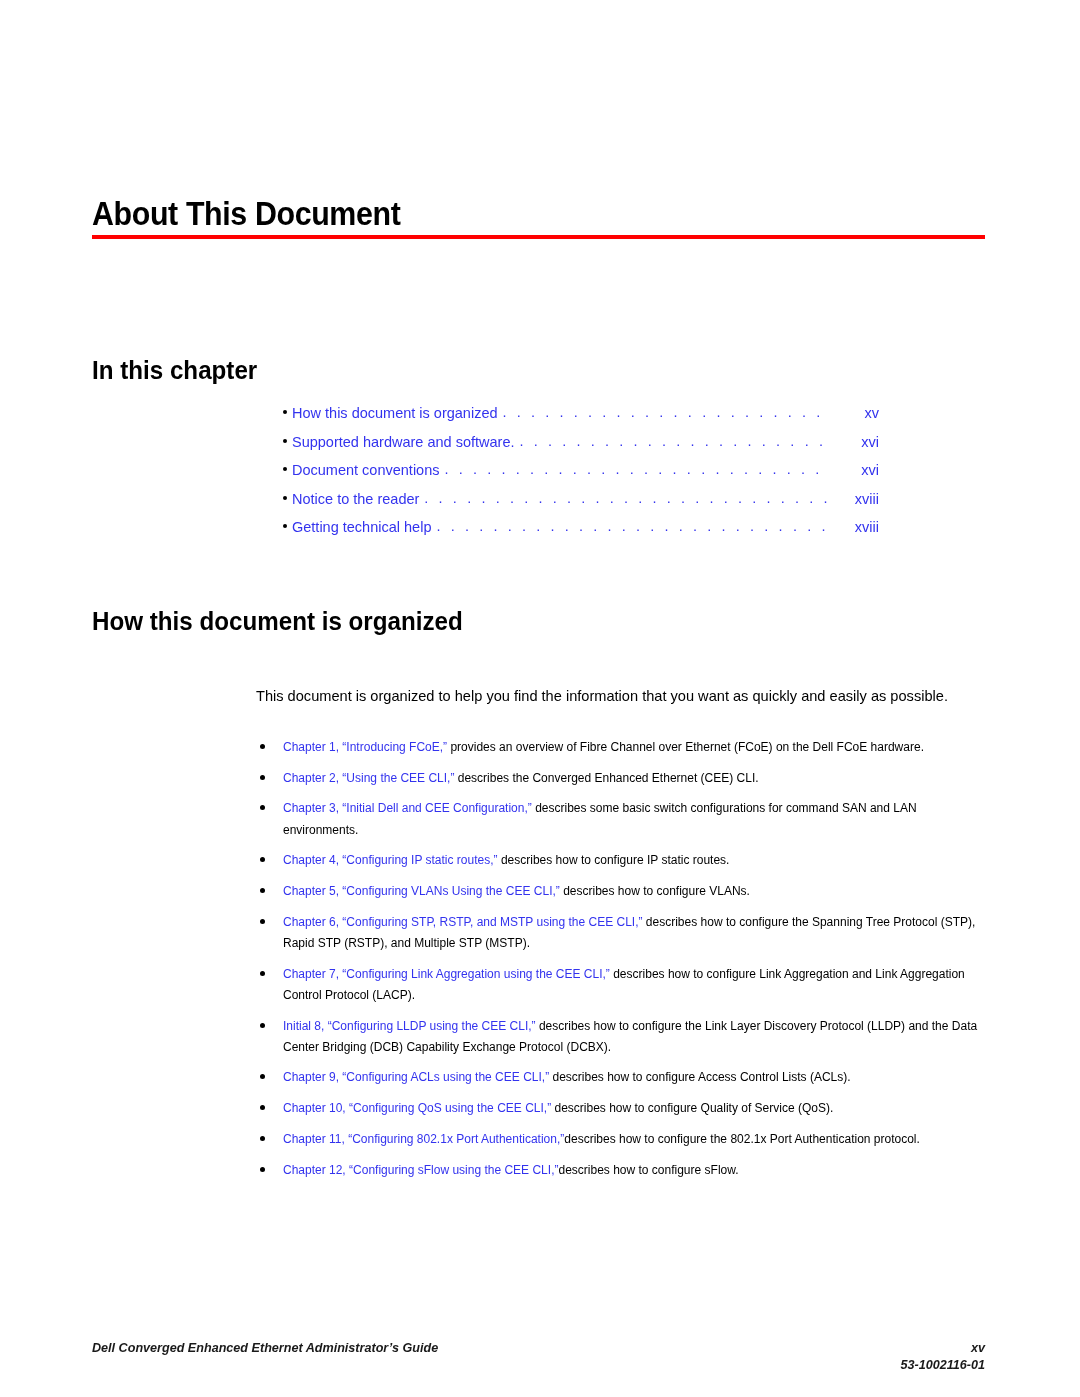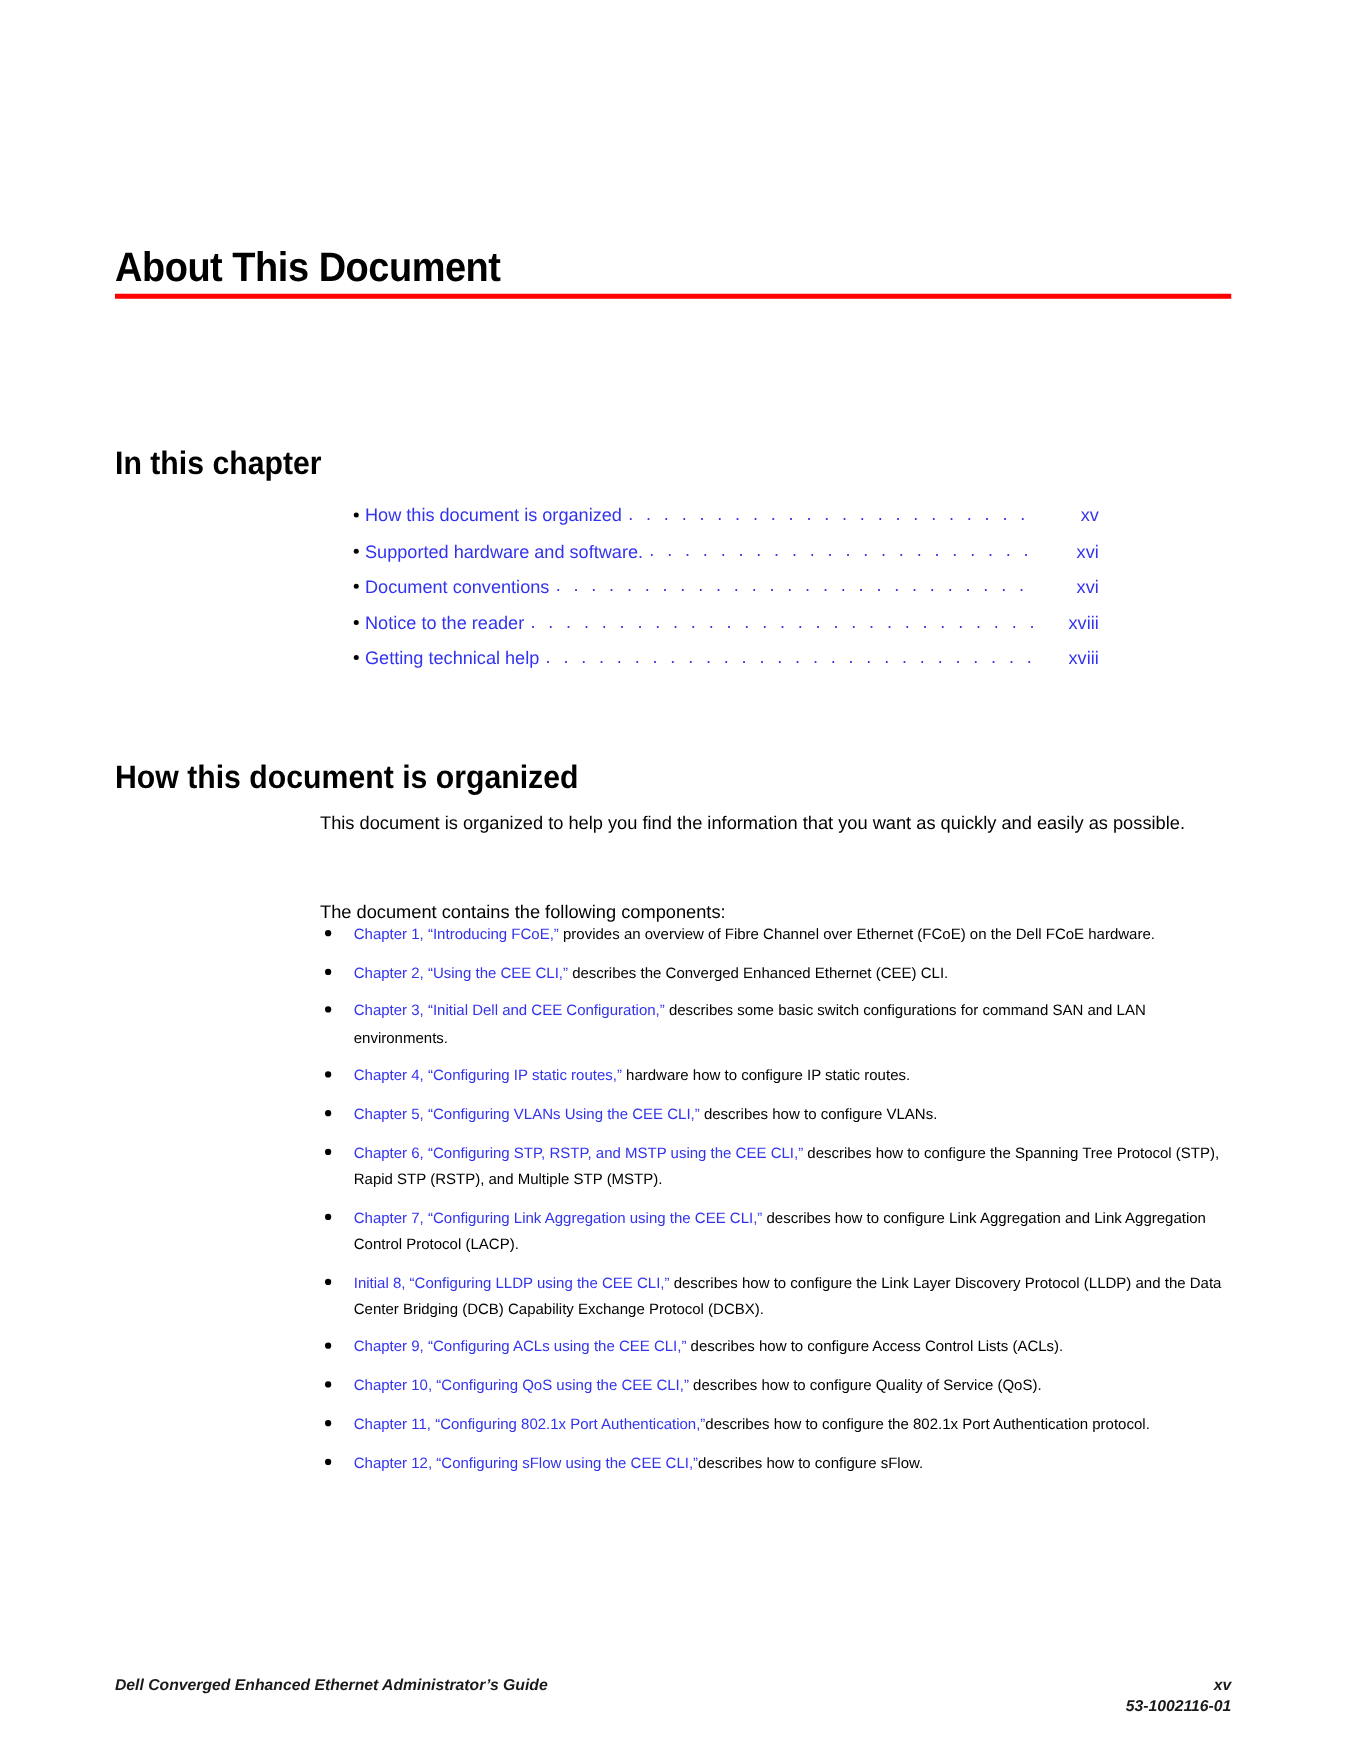--- a/index.html
+++ b/index.html
@@ -110,21 +110,21 @@
 
   
   .body-block {
     position: absolute;
     left: 256px;
     width: 727px;
     font-size: 14.6px;
     line-height: 21px;
     color: #000000;
   }
-  .para-1 { top: 606px; }
+  .para-1 { top: 643px; }
   .para-2 { top: 677px; }
 
   
   .chapter-list {
     position: absolute;
     left: 256px;
     top: 709px;
     width: 727px;
   }
   .chapter-item {
@@ -210,27 +210,26 @@
         <span class="toc-label">Getting technical help</span>
         <span class="toc-leader">. . . . . . . . . . . . . . . . . . . . . . . . . . . . . . . . . . . . . . . . . . . . . . . . . . . . . . . . . . . . . . . . . .</span>
         <span class="toc-page">xviii</span>
       </div>
     </div>
 
   <h2 class="section-heading heading-how-organized">How this document is organized</h2>
 
   <p class="body-block para-1">This document is organized to help you find the information that you want as quickly and easily as possible.</p>
 
-  <p class="body-block para-2">The document contains the following components:</p>
 
   <div class="chapter-list" id="chapter-list-container">
       <div class="chapter-item"><span class="dot"></span><span class="link">Chapter 1, “Introducing FCoE,”</span><span> provides an overview of Fibre Channel over Ethernet (FCoE) on the Dell FCoE hardware.</span></div>
       <div class="chapter-item"><span class="dot"></span><span class="link">Chapter 2, “Using the CEE CLI,”</span><span> describes the Converged Enhanced Ethernet (CEE) CLI.</span></div>
       <div class="chapter-item"><span class="dot"></span><span class="link">Chapter 3, “Initial Dell and CEE Configuration,”</span><span> describes some basic switch configurations for command SAN and LAN environments.</span></div>
-      <div class="chapter-item"><span class="dot"></span><span class="link">Chapter 4, “Configuring IP static routes,”</span><span> hardware how to configure IP static routes.</span></div>
+      <div class="chapter-item"><span class="dot"></span><span class="link">Chapter 4, “Configuring IP static routes,”</span><span> describes how to configure IP static routes.</span></div>
       <div class="chapter-item"><span class="dot"></span><span class="link">Chapter 5, “Configuring VLANs Using the CEE CLI,”</span><span> describes how to configure VLANs.</span></div>
       <div class="chapter-item"><span class="dot"></span><span class="link">Chapter 6, “Configuring STP, RSTP, and MSTP using the CEE CLI,”</span><span> describes how to configure the Spanning Tree Protocol (STP), Rapid STP (RSTP), and Multiple STP (MSTP).</span></div>
       <div class="chapter-item"><span class="dot"></span><span class="link">Chapter 7, “Configuring Link Aggregation using the CEE CLI,”</span><span> describes how to configure Link Aggregation and Link Aggregation Control Protocol (LACP).</span></div>
       <div class="chapter-item"><span class="dot"></span><span class="link">Initial 8, “Configuring LLDP using the CEE CLI,”</span><span> describes how to configure the Link Layer Discovery Protocol (LLDP) and the Data Center Bridging (DCB) Capability Exchange Protocol (DCBX).</span></div>
       <div class="chapter-item"><span class="dot"></span><span class="link">Chapter 9, “Configuring ACLs using the CEE CLI,”</span><span> describes how to configure Access Control Lists (ACLs).</span></div>
       <div class="chapter-item"><span class="dot"></span><span class="link">Chapter 10, “Configuring QoS using the CEE CLI,”</span><span> describes how to configure Quality of Service (QoS).</span></div>
       <div class="chapter-item"><span class="dot"></span><span class="link">Chapter 11, “Configuring 802.1x Port Authentication,”</span><span>describes how to configure the 802.1x Port Authentication protocol.</span></div>
       <div class="chapter-item"><span class="dot"></span><span class="link">Chapter 12, “Configuring sFlow using the CEE CLI,”</span><span>describes how to configure sFlow.</span></div>
     </div>
 

